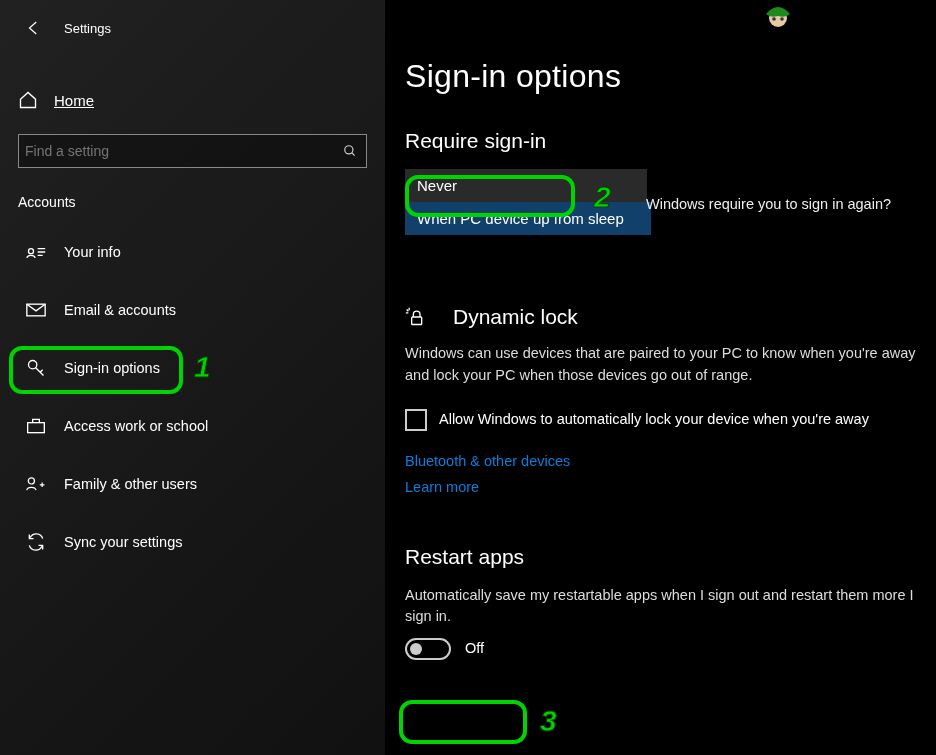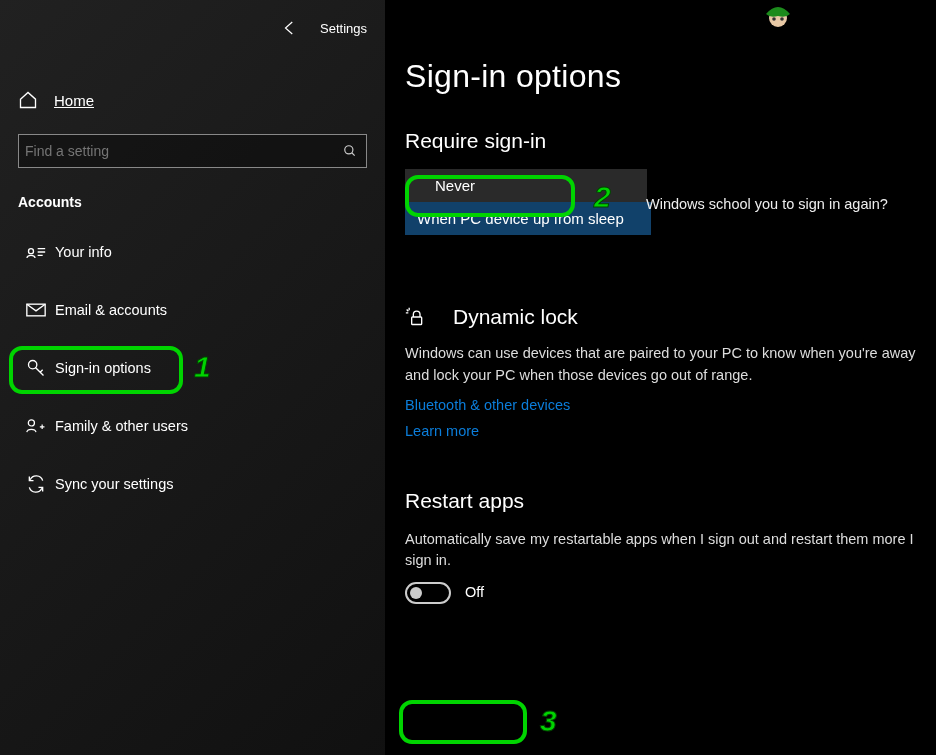--- a/index.html
+++ b/index.html
@@ -21,21 +21,20 @@
   }
   .main {
     flex: 1;
     padding: 58px 20px 0 20px;
     background: #000;
   }
   .topbar {
     display: flex;
     align-items: center;
     margin-bottom: 40px;
-    justify-content: flex-end;
   }
   .back-arrow {
     width: 32px; height: 32px;
     display: flex; align-items: center; justify-content: center;
     margin-right: 14px;
   }
   .settings-label {
     font-size: 13px;
     font-weight: 300;
   }
@@ -59,27 +58,27 @@
   .search-box input {
     background: transparent;
     border: none;
     color: #aaa;
     font-size: 14px;
     outline: none;
     width: 90%;
   }
   .section-header {
     font-size: 14px;
-    font-weight: 700;
+    font-weight: 400;
     margin-bottom: 20px;
   }
   .nav-item {
     display: flex;
     align-items: center;
-    gap: 9px;
+    gap: 18px;
     padding: 12px 8px;
     margin-bottom: 14px;
     font-size: 14.5px;
     cursor: pointer;
   }
   .icon {
     width: 20px; height: 20px;
     display: flex; align-items: center; justify-content: center;
     flex-shrink: 0;
   }
@@ -99,21 +98,21 @@
     color: #ddd;
     line-height: 1.5;
   }
   .dropdown-wrap {
     position: relative;
     display: inline-block;
     margin-bottom: 10px;
   }
   .dropdown-trigger {
     width: 242px;
-    padding: 8px 30px;
+    padding: 8px 12px;
     background: #2a2a2a;
     border: none;
     color: #fff;
     font-size: 15px;
     text-align: left;
   }
   .dropdown-options {
     width: 246px;
     background: #11416a;
   }
@@ -252,20 +251,29 @@
   <div class="nav-item">
     <span class="icon">
       <svg width="20" height="20" viewBox="0 0 24 24" fill="none" stroke="#fff" stroke-width="1.6">
         <circle cx="8" cy="8" r="5"></circle>
           <path d="M11 11 L21 21 M17 17 L20 14"></path>
       </svg>
     </span>
     <span>Sign-in options</span>
   </div>
 
+  <div class="nav-item">
+    <span class="icon">
+      <svg width="20" height="18" viewBox="0 0 24 20" fill="none" stroke="#fff" stroke-width="1.6">
+        <rect x="2" y="6" width="20" height="12"></rect>
+          <path d="M8 6 V2 H16 V6"></path>
+      </svg>
+    </span>
+    <span>Access work or school</span>
+  </div>
 
   <div class="nav-item">
     <span class="icon">
       <svg width="22" height="18" viewBox="0 0 26 20" fill="none" stroke="#fff" stroke-width="1.6">
         <circle cx="7" cy="6" r="4"></circle>
           <path d="M1 18 C2 13 12 13 13 18"></path>
         <path d="M18 11 H24 M21 8 V14"></path>
       </svg>
     </span>
     <span>Family &amp; other users</span>
@@ -300,20 +308,24 @@
         <svg width="22" height="22" viewBox="0 0 24 24" fill="none" stroke="#fff" stroke-width="1.6">
           <path d="M2 3 L4 5 M1 7 L4 7 M5 1 L5 4"></path>
           <rect x="8" y="12" width="12" height="9" rx="1"></rect>
           <path d="M10 12 V9 a4 4 0 0 1 8 0 V12"></path>
         </svg>
       </span>
       <h2>Dynamic lock</h2>
     </div>
     <div class="sub">Windows can use devices that are paired to your PC to know when you're away and lock your PC when those devices go out of range.</div>
 
+    <div class="checkbox-row">
+      <div class="checkbox"></div>
+      <span class="sub" style="color:#fff">Allow Windows to automatically lock your device when you're away</span>
+    </div>
 
     <a class="link">Bluetooth &amp; other devices</a>
     <a class="link">Learn more</a>
   </div>
 
   <div style="margin-top:50px">
     <h2>Restart apps</h2>
     <div class="sub">Automatically save my restartable apps when I sign out and restart them more I sign in.</div>
     <div class="toggle-row">
       <div class="toggle">
@@ -326,21 +338,21 @@
 
 <div class="avatar">
   <svg width="36" height="36" viewBox="0 0 36 36">
     <circle cx="18" cy="14" r="9" fill="#e8c9a6"></circle>
     <path d="M6 10 Q18 -4 30 10 Q26 14 18 12 Q10 14 6 10" fill="#1c8b1c"></path>
     <circle cx="14" cy="15" r="1.8" fill="#333"></circle>
       <circle cx="22" cy="15" r="1.8" fill="#333"></circle>
   </svg>
 </div>
 
-<div class="signin-q">Windows school you to sign in again?</div>
+<div class="signin-q">Windows require you to sign in again?</div>
 
 <div class="anno" style="left:9px; top:346px; width:174px; height:48px;"></div>
 <div class="anno-num" style="left:194px; top:350px;">1</div>
 
 <div class="anno" style="left:405px; top:175px; width:170px; height:42px;"></div>
 <div class="anno-num" style="left:594px; top:180px;">2</div>
 
 <div class="anno" style="left:399px; top:700px; width:128px; height:44px;"></div>
 <div class="anno-num" style="left:540px; top:704px;">3</div>
 

